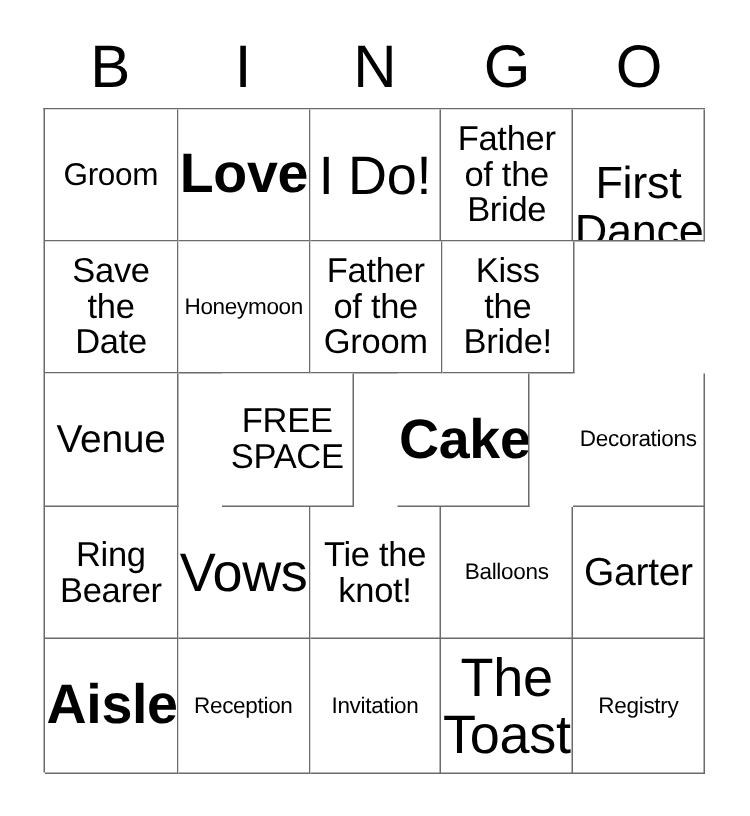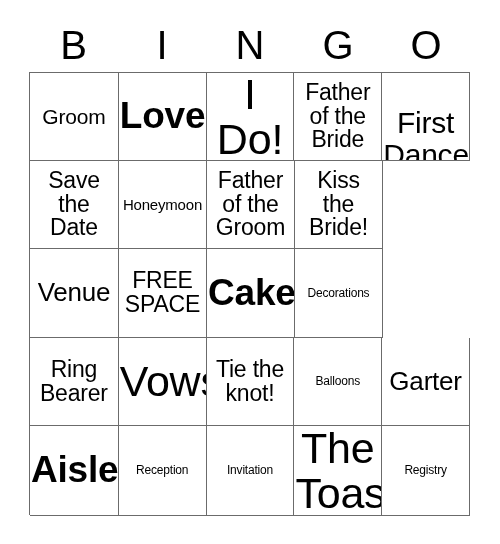--- a/index.html
+++ b/index.html
@@ -55,21 +55,21 @@
     border-left: 1px solid #6b6b6b;
     box-sizing: border-box;
   }
   .grid-row {
     display: flex;
     width: 100%;
     box-sizing: border-box;
   }
   .grid-row.r0 { height: 88px; }
   .grid-row.r1 { height: 88px; }
-  .grid-row.r2 { height: 89px; }
+  .grid-row.r2 { height: 89px; justify-content: space-between; }
   .grid-row.r3 { height: 88px; }
   .grid-row.r4 { height: 90px; }
 
   .cell {
     position: relative;
     box-sizing: border-box;
     border-right: 1px solid #6b6b6b;
     border-bottom: 1px solid #6b6b6b;
     display: flex;
     align-items: center;
@@ -90,26 +90,26 @@
     text-align: center;
     line-height: 1.04;
     font-weight: normal;
     color: #000000;
     white-space: pre-line;
     letter-spacing: -0.2px;
   }
 
   
   .fs-xs  { font-size: 15px; }
-  .fs-s   { font-size: 12px; }
+  .fs-s   { font-size: 15px; }
   .fs-m   { font-size: 21px; }
   .fs-ml  { font-size: 23px; }
   .fs-l   { font-size: 26px; }
   .fs-xl  { font-size: 30px; margin-top: 44px; }
-  .fs-xxl { font-size: 43px; }
+  .fs-xxl { font-size: 36px; }
   .fs-h   { font-size: 37px; font-weight: bold; }
 </style>
 </head>
 <body>
 
 <div id="card">
 
   <div id="header-row">
     <div class="header-cell c0">B</div>
     <div class="header-cell c1">I</div>

